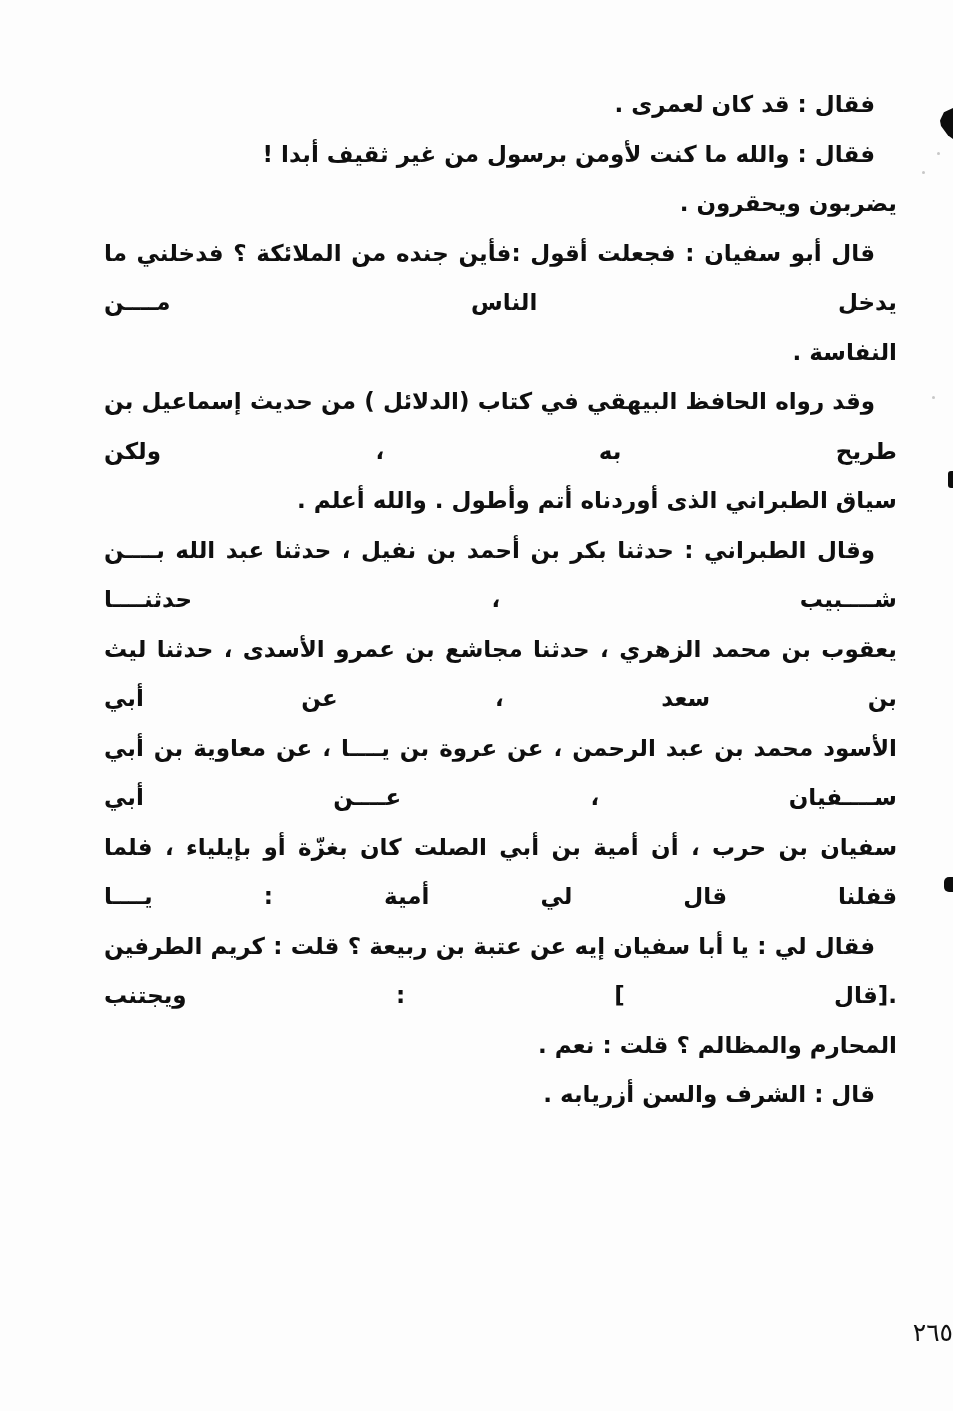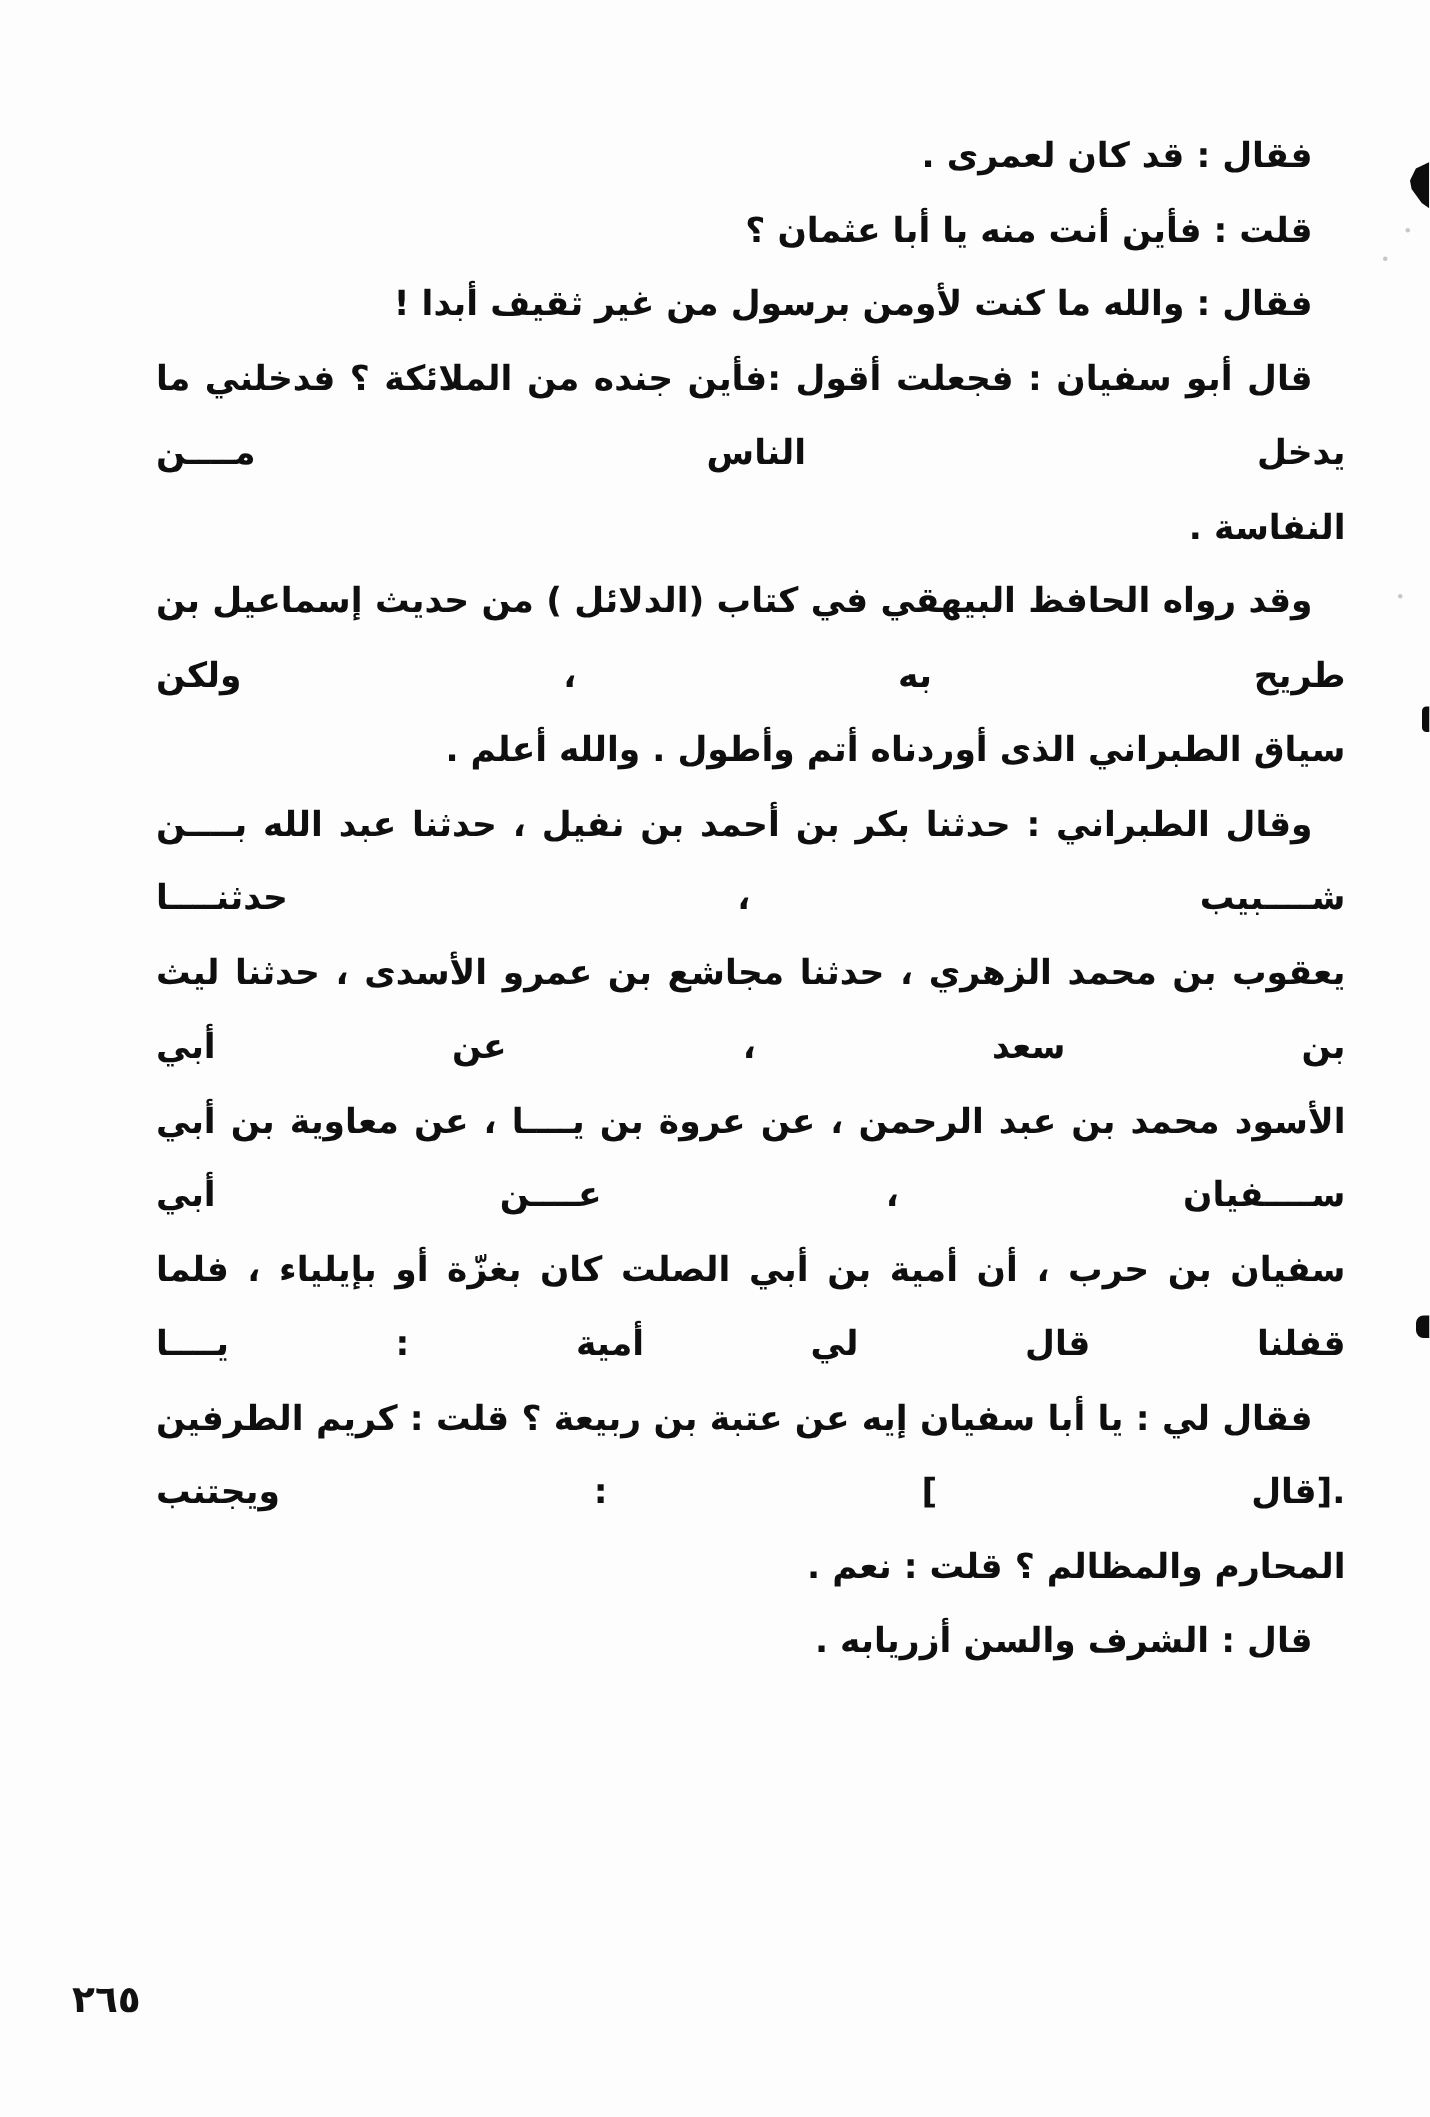--- a/index.html
+++ b/index.html
@@ -42,25 +42,25 @@
     text-align: justify;
     text-align-last: justify;
   }
   .page-number {
     position: absolute;
     top: 1318px;
     left: 0;
     width: 100%;
     box-sizing: border-box;
     padding-left: 48px;
-    text-align: left;
+    text-align: right;
     direction: rtl;
     color: #111;
     font-size: 25px;
-    font-weight: 700;
+    font-weight: 400;
     letter-spacing: 2px;
   }
   
   .speck { position: absolute; background: #0d0d0d; }
   .speck-1 {
     top: 108px; left: 940px; width: 13px; height: 31px;
     clip-path: polygon(100% 0, 100% 100%, 60% 88%, 8% 58%, 0 40%, 30% 14%);
   }
   .speck-2 {
     top: 471px; left: 948px; width: 5px; height: 17px;
@@ -75,22 +75,22 @@
   .dot-2 { top: 171px; left: 922px; width: 3px; height: 3px; }
   .dot-3 { top: 396px; left: 932px; width: 3px; height: 3px; }
 </style>
 </head>
 <body>
 
 <div class="page">
 
   <section class="text-block" id="text-block">
       <div class="line indent">فقال : قد كان لعمرى .</div>
-      <div class="line indent">قلت : فأين أنت منه يا أبا عثمان ؟</div>
       <div class="line indent">فقال : والله ما كنت لأومن برسول من غير ثقيف أبدا !</div>
+      <div class="line">يضربون ويحقرون .</div>
       <div class="line indent justify">قال أبو سفيان : فجعلت أقول :فأين جنده من الملائكة ؟ فدخلني ما يدخل الناس مــــن</div>
       <div class="line">النفاسة .</div>
       <div class="line indent justify">وقد رواه الحافظ البيهقي في كتاب (الدلائل ) من حديث إسماعيل بن طريح به ، ولكن</div>
       <div class="line">سياق الطبراني الذى أوردناه أتم وأطول . والله أعلم .</div>
       <div class="line indent justify">وقال الطبراني : حدثنا بكر بن أحمد بن نفيل ، حدثنا عبد الله بــــن شــــبيب ، حدثنــــا</div>
       <div class="line justify">يعقوب بن محمد الزهري ، حدثنا مجاشع بن عمرو الأسدى ، حدثنا ليث بن سعد ، عن أبي</div>
       <div class="line justify">الأسود محمد بن عبد الرحمن ، عن عروة بن يــــا ، عن معاوية بن أبي ســــفيان ، عــــن أبي</div>
       <div class="line justify">سفيان بن حرب ، أن أمية بن أبي الصلت كان بغزّة أو بإيلياء ، فلما قفلنا قال لي أمية : يــــا</div>
       <div class="line indent justify">فقال لي : يا أبا سفيان إيه عن عتبة بن ربيعة ؟ قلت : كريم الطرفين .[قال ] : ويجتنب</div>
       <div class="line">المحارم والمظالم ؟ قلت : نعم .</div>

